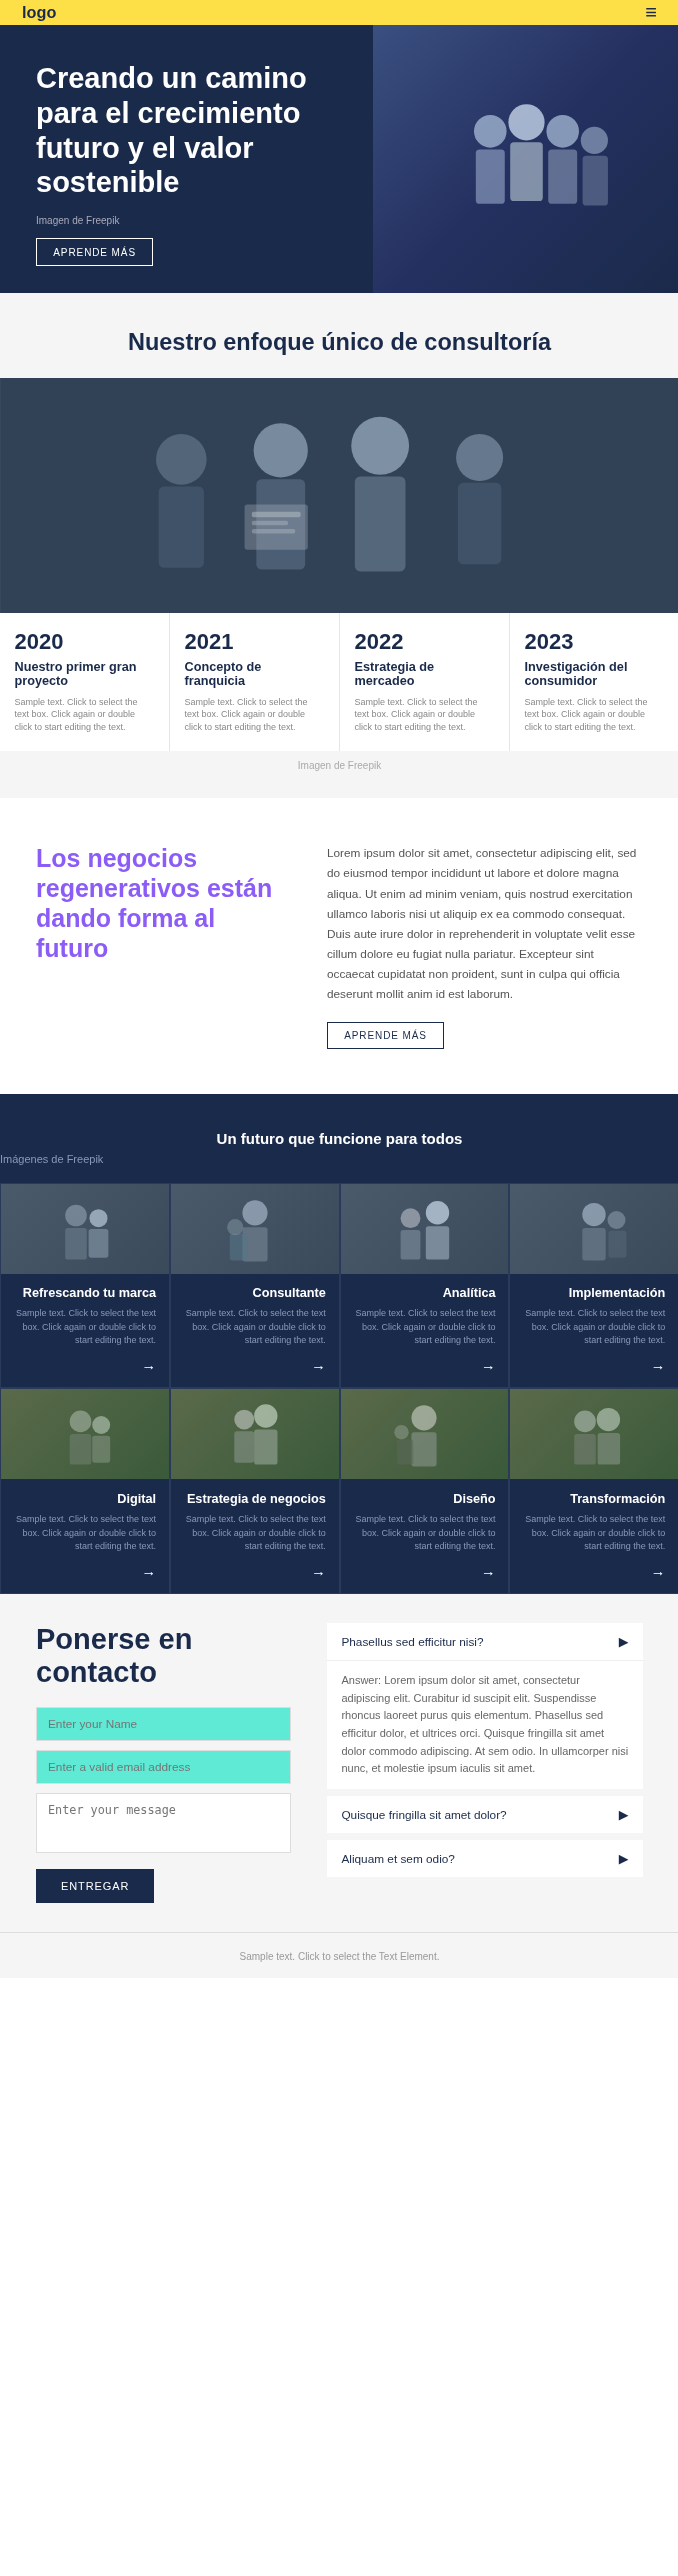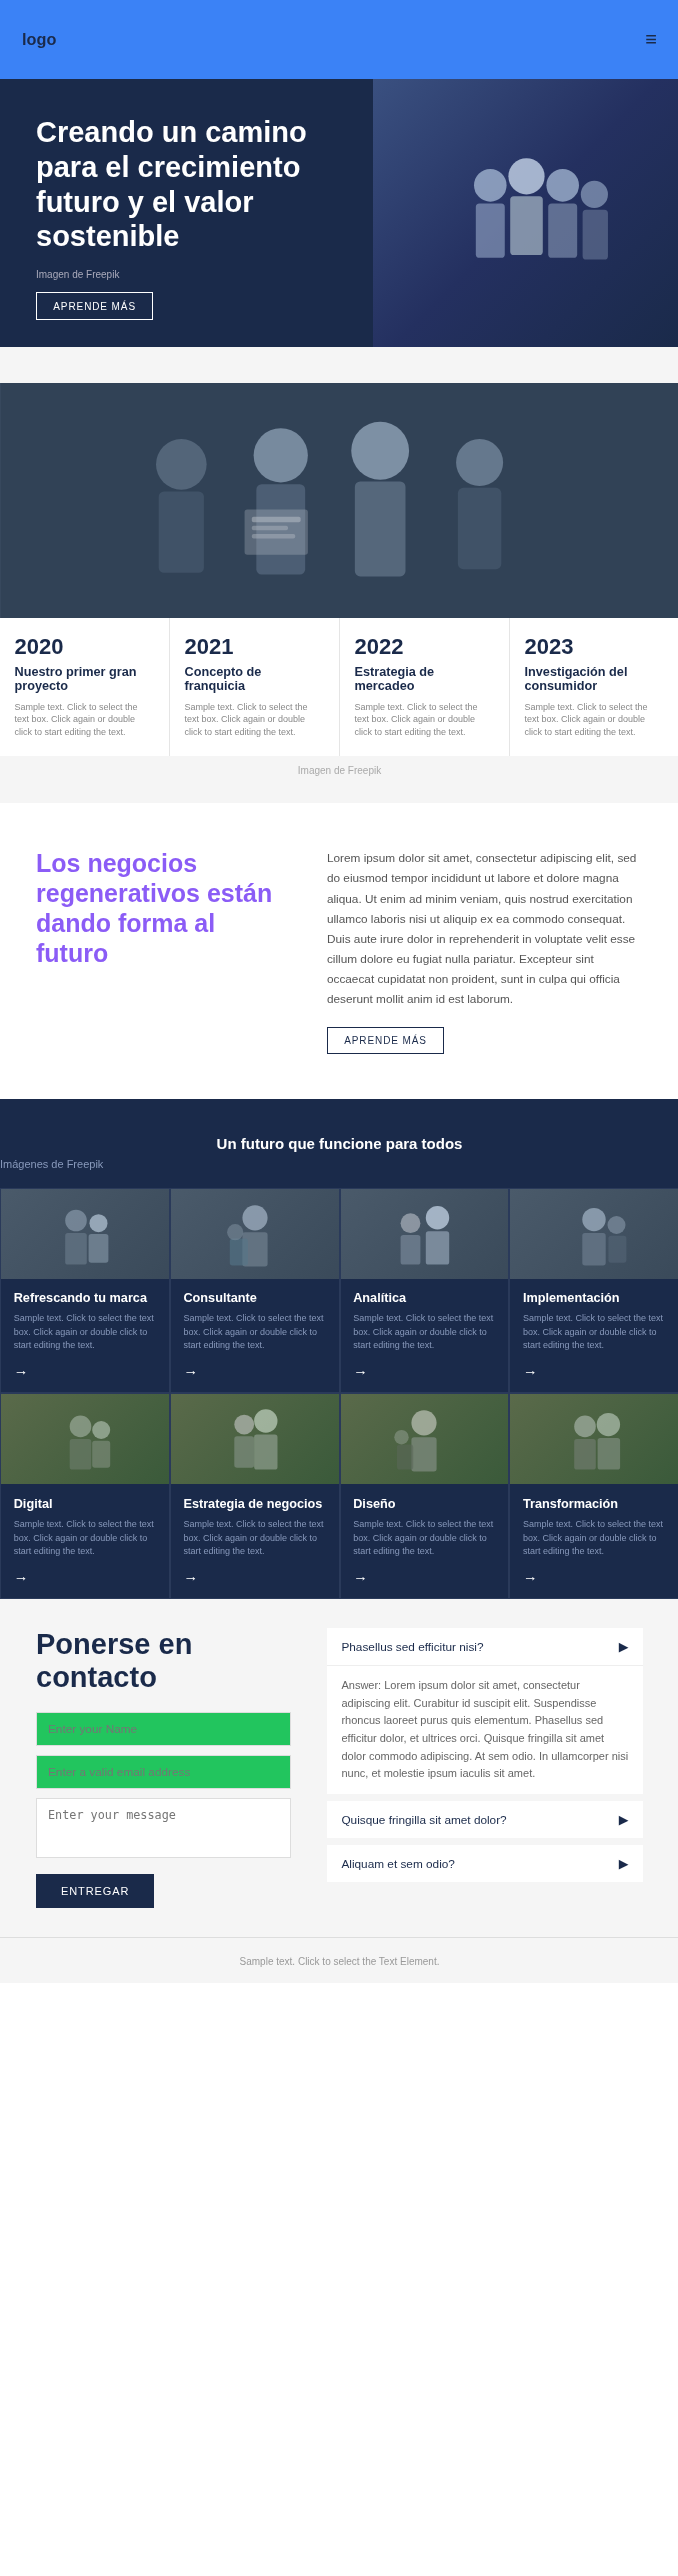--- a/index.html
+++ b/index.html
@@ -1,21 +1,21 @@
 <!DOCTYPE html>
 <html style="font-size:14.5px"><head>
   <meta charset="utf-8">
   <style>
     * { box-sizing: border-box; margin: 0; padding: 0; }
     body { font-family: 'Arial', sans-serif; width: 679px; overflow-x: hidden; background: #fff; }
 
     
     .header {
       display: flex; justify-content: space-between; align-items: center;
-      padding: 28px 22px; background: #3b82f6; text-align: right;
+      padding: 1px 22px; background: #fde047; text-align: right;
     }
     .logo-text { font-size: 16.3px; font-weight: bold; color: #1a2a4a; }
     .hamburger { font-size: 20px; color: #1a2a4a; cursor: pointer; }
 
     
     .hero {
       background: #1a2a4a; display: flex; min-height: 199px;
       position: relative; overflow: hidden;
     }
     .hero-text {
@@ -69,40 +69,40 @@
       display: inline-block; border: 1.4px solid #1a2a4a; color: #1a2a4a;
       padding: 7.2px 16.3px; font-size: 10px; letter-spacing: 0.9px; text-transform: uppercase;
       cursor: pointer; background: transparent;
     }
 
     
     .section-future { background: #1a2a4a; padding: 36px 0 0; }
     .section-title-light { text-align: center; font-size: 15px; font-weight: bold; color: #fff; margin-bottom: 5.4px; }
     .section-subtitle { text-align: left; font-size: 11px; color: #8899bb; margin-bottom: 0; padding-bottom: 18px; }
     .services-grid { display: grid; grid-template-columns: repeat(4, 1fr); }
-    .service-item { border: 0.9px solid #2a3a5a; background: #1a2a4a; }
+    .service-item { border: 0.9px solid #2a3a5a; background: #1a2a4a; text-align: right; }
     .service-img {
       width: 100%; height: 90px;
       background: linear-gradient(135deg, #4a5a6a 0%, #3a4a5a 100%);
       display: flex; align-items: center; justify-content: center;
       font-size: 25px;
     }
     .service-img.row2 { background: linear-gradient(135deg, #5a6a4a 0%, #3a5a3a 100%); }
     .service-content { padding: 12.7px 12.7px 14.5px; }
     .service-title { font-size: 12.7px; font-weight: bold; color: #fff; margin-bottom: 7.2px; }
     .service-desc { font-size: 9px; color: #8899bb; line-height: 1.5; margin-bottom: 9px; }
     .service-arrow { color: #fff; font-size: 14.5px; cursor: pointer; }
 
     
     .section-contact { display: flex; padding: 29px 36px; gap: 36px; background: #f5f5f5; }
     .contact-left { flex: 0 0 42%; }
     .contact-title { font-size: 29px; font-weight: bold; color: #1a2a4a; margin-bottom: 18px; }
     .contact-input {
       width: 100%; border: 0.9px solid #ddd; padding: 9px 11px;
-      margin-bottom: 9px; font-size: 11.8px; color: #555; background: #22c55e;
+      margin-bottom: 9px; font-size: 11.8px; color: #555; background: #5eead4;
       outline: none;
     }
     .contact-textarea {
       width: 100%; border: 0.9px solid #ddd; padding: 9px 11px;
       margin-bottom: 12.7px; font-size: 11.8px; color: #555; background: #fff;
       outline: none; height: 60px; resize: none;
     }
     .contact-btn {
       background: #1a2a4a; color: #fff; padding: 11px 25px;
       font-size: 11px; letter-spacing: 0.9px; text-transform: uppercase;
@@ -168,20 +168,21 @@
         <rect x="124" y="90" width="32" height="60" rx="4" fill="#7a8aaa" opacity="0.7"></rect>
 
         <circle cx="175" cy="80" r="15" fill="#a0b4ce" opacity="0.6"></circle>
         <rect x="162" y="97" width="28" height="55" rx="4" fill="#6a7a9a" opacity="0.6"></rect>
       </svg>
     </div>
   </div>
 </section>
 
 <section class="section-consulting">
+  <h2 class="section-title">Nuestro enfoque único de consultoría</h2>
   <div class="consulting-img img-people">
     <svg width="679" height="235" viewBox="0 0 750 260">
       <rect width="750" height="260" fill="#3a4a5a"></rect>
 
       <circle cx="200" cy="90" r="28" fill="#778899" opacity="0.8"></circle>
       <rect x="175" y="120" width="50" height="90" rx="6" fill="#556677" opacity="0.8"></rect>
       <circle cx="310" cy="80" r="30" fill="#aabbcc" opacity="0.9"></circle>
       <rect x="283" y="112" width="54" height="100" rx="6" fill="#667788" opacity="0.9"></rect>
       <circle cx="420" cy="75" r="32" fill="#bbccdd" opacity="0.85"></circle>
       <rect x="392" y="109" width="56" height="105" rx="6" fill="#778899" opacity="0.85"></rect>

